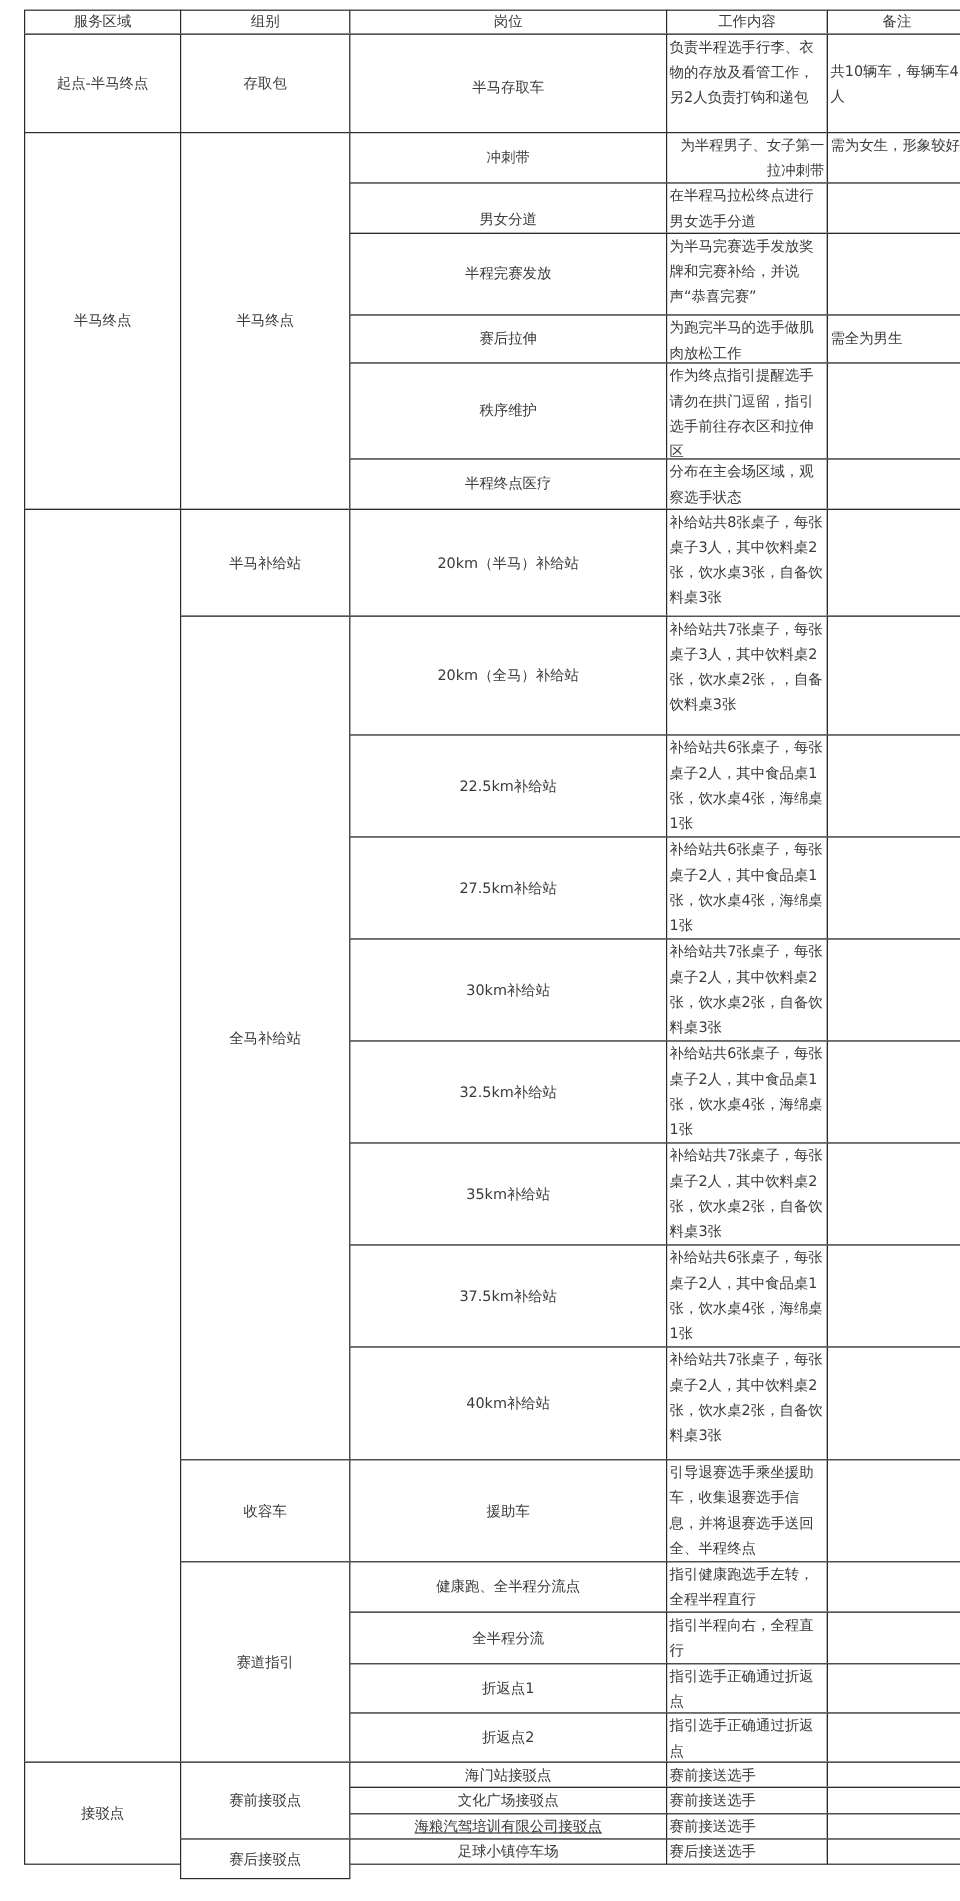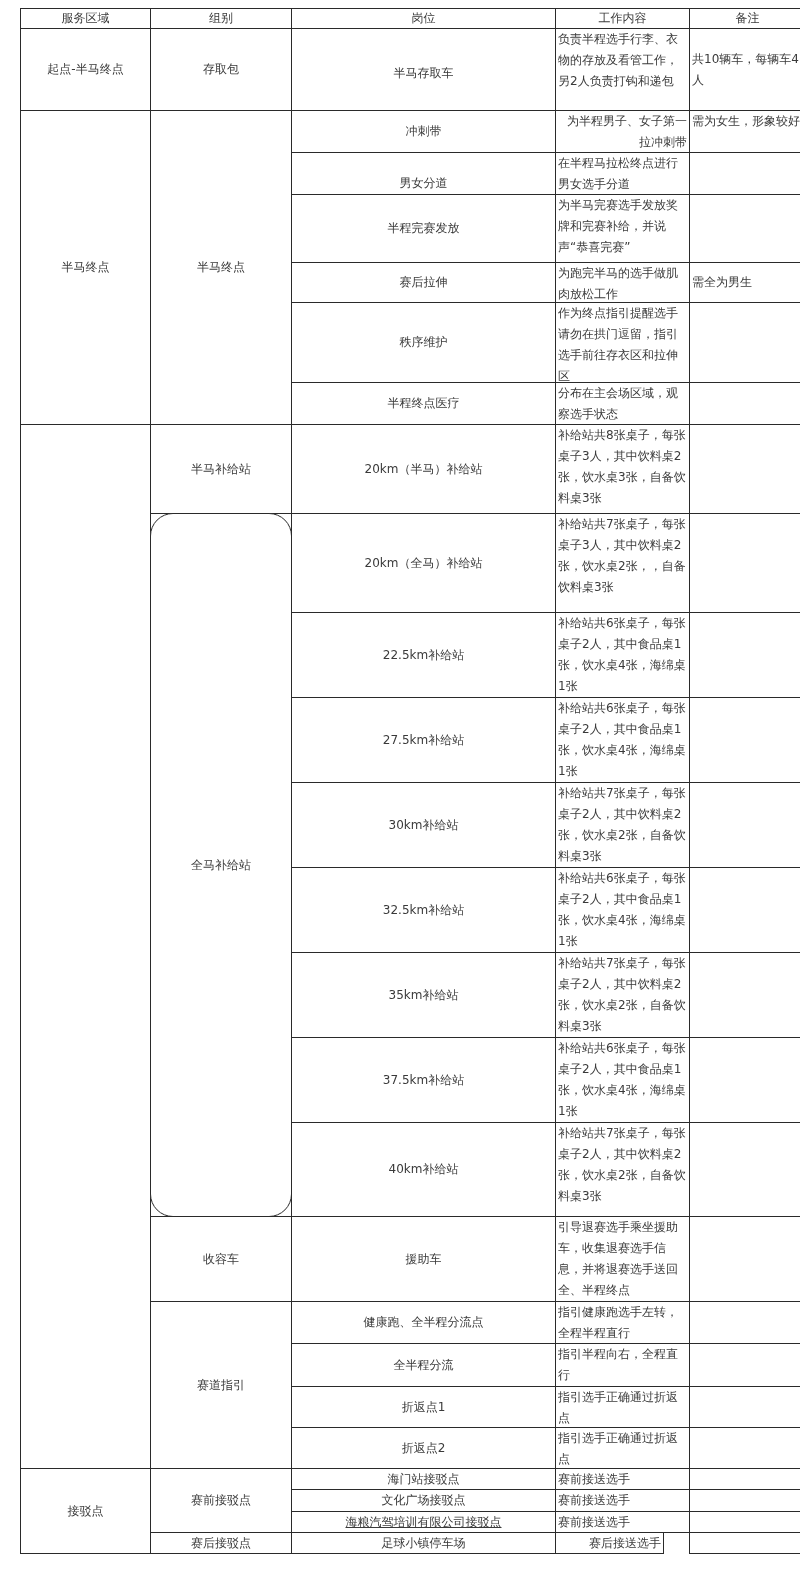--- a/index.html
+++ b/index.html
@@ -52,33 +52,33 @@
   <div id="group-col">
       <div class="cell c" style="left: 138px; top: 28px; width: 142px; height: 83px;">
         <span>存取包</span>
       </div>
       <div class="cell c" style="left: 138px; top: 110px; width: 142px; height: 315px;">
         <span>半马终点</span>
       </div>
       <div class="cell c" style="left: 138px; top: 424px; width: 142px; height: 90px;">
         <span>半马补给站</span>
       </div>
-      <div class="cell c" style="left: 138px; top: 513px; width: 142px; height: 704px; border-radius: 23px;">
+      <div class="cell c" style="left: 138px; top: 513px; width: 142px; height: 704px;">
         <span>全马补给站</span>
       </div>
       <div class="cell c" style="left: 138px; top: 1216px; width: 142px; height: 86px;">
         <span>收容车</span>
       </div>
       <div class="cell c" style="left: 138px; top: 1301px; width: 142px; height: 168px;">
         <span>赛道指引</span>
       </div>
       <div class="cell c" style="left: 138px; top: 1468px; width: 142px; height: 65px;">
         <span>赛前接驳点</span>
       </div>
-      <div class="cell c" style="left: 138px; top: 1532px; width: 142px; height: 22px;">
+      <div class="cell c" style="left: 138px; top: 1532px; width: 142px; height: 34px;">
         <span>赛后接驳点</span>
       </div>
     </div>
   <div id="rows">
       <div>
         <div class="cell c" style="left: 279px; top: 28px; width: 265px; height: 90px;">
           <span>半马存取车</span>
         </div>
         <div class="cell l" style="left: 543px; top: 28px; width: 135px; height: 83px;">
           <span>负责半程选手行李、衣物的存放及看管工作，另2人负责打钩和递包</span>
@@ -337,21 +337,21 @@
           <span>赛前接送选手</span>
         </div>
         <div class="cell l" style="left: 677px; top: 1511px; width: 117px; height: 22px; align-items: center;">
           <span></span>
         </div>
       </div>
       <div>
         <div class="cell c" style="left: 279px; top: 1532px; width: 265px; height: 22px;">
           <span>足球小镇停车场</span>
         </div>
-        <div class="cell l" style="left: 543px; top: 1532px; width: 109px; height: 22px; align-items: center; justify-content: flex-end;">
+        <div class="cell l" style="left: 543px; top: 1532px; width: 135px; height: 22px; align-items: center;">
           <span>赛后接送选手</span>
         </div>
         <div class="cell l" style="left: 677px; top: 1532px; width: 117px; height: 22px; align-items: center;">
           <span></span>
         </div>
       </div>
     </div>
 </div>
 
 </body></html>

